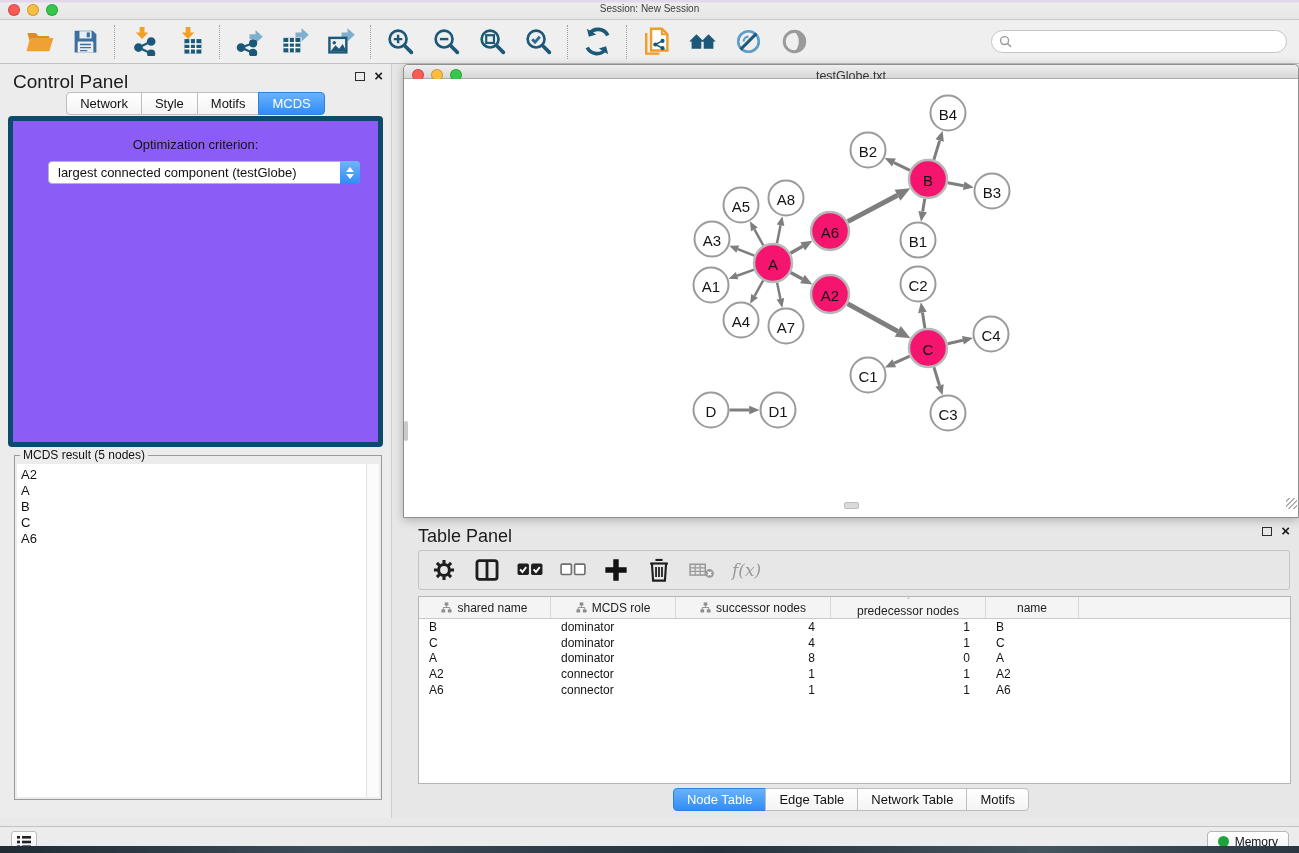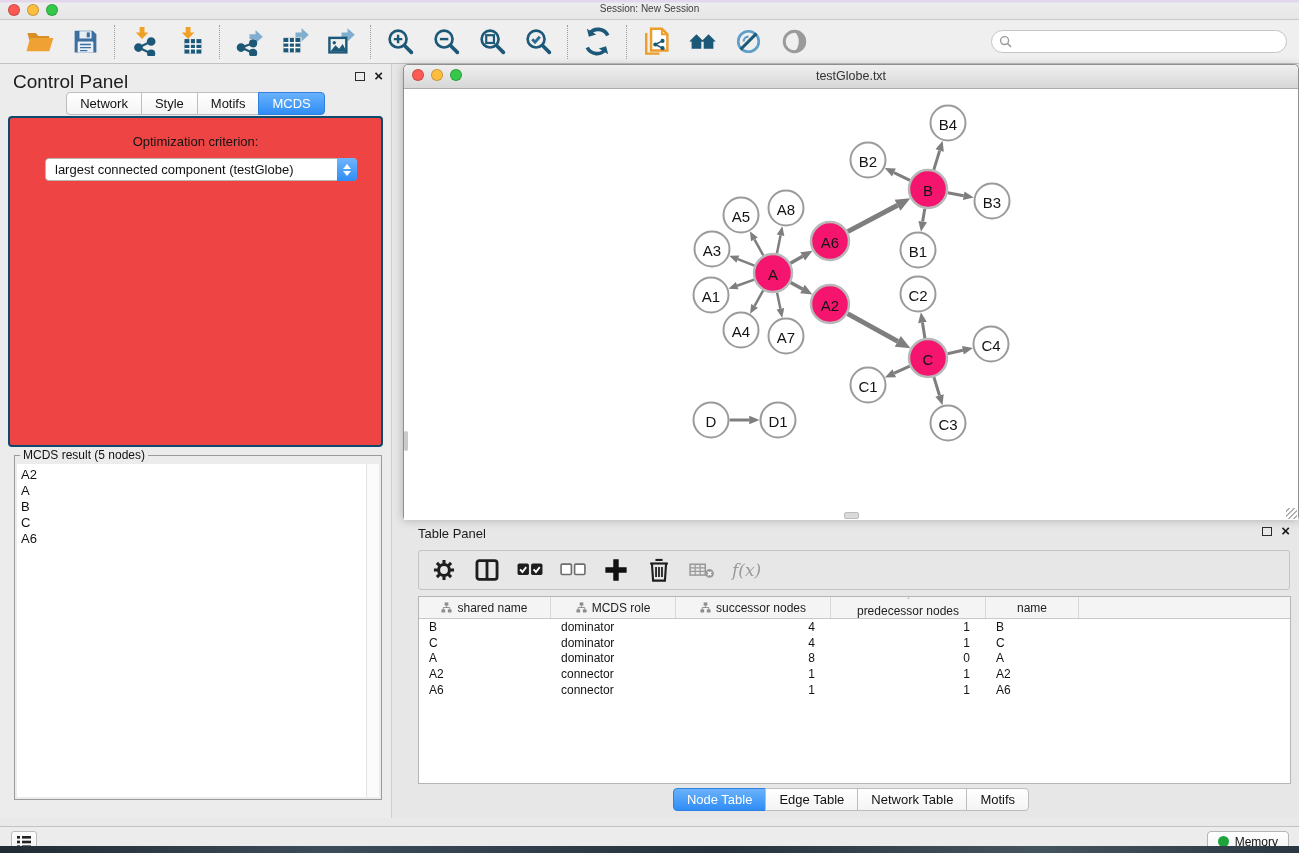--- a/index.html
+++ b/index.html
@@ -40,21 +40,21 @@
   .panel-icons { position:absolute; right:8px; top:7px; display:flex; gap:9px; align-items:center; }
   .float-ico { width:10px; height:9px; border:1.5px solid #2B2B2B; display:inline-block; cursor:pointer; }
   .close-ico { font-size:15px; font-weight:bold; color:#1B1B1B; line-height:10px; cursor:pointer; }
   .tabrow { display:flex; justify-content:center; position:relative; z-index:2; }
   .tab { border:1px solid #BDBDBD; background:linear-gradient(#FFF,#F4F4F4); padding:3px 13px;
     font-size:13px; color:#111; cursor:pointer; margin-left:-1px; }
   .tab:first-child { border-radius:4px 0 0 4px; margin-left:0; }
   .tab:last-child { border-radius:0 4px 4px 0; }
   .tab.active { background:linear-gradient(#6AB2FB,#2F8DF5); color:#fff; border-color:#2F80E0; }
   .cp-box { position:absolute; left:8px; right:8px; top:52px; height:331px;
-    background:#ef4444; border:2px solid #0c4a6e; border-radius:4px; }
+    background:#8b5cf6; border:5px solid #0c4a6e; border-radius:4px; }
   .opt-label { text-align:center; margin-top:16px; font-size:13px; color:#141414; }
   .criterion { position:absolute; left:35px; top:40px; width:312px; height:23px;
     background:#fff; border:1px solid #B6B6B6; border-radius:4px; display:flex; align-items:center; cursor:pointer; }
   .criterion .val { flex:1; padding-left:9px; font-size:13px; color:#111; white-space:nowrap; }
   .stepper { width:20px; height:23px; margin:-1px -1px -1px 0; border-radius:0 4px 4px 0;
     background:linear-gradient(#6FB5FC,#2F8DF5); display:flex; flex-direction:column;
     align-items:center; justify-content:center; gap:2px; }
   .stepper .up { width:0;height:0;border-left:4px solid transparent;border-right:4px solid transparent;border-bottom:5px solid #fff; }
   .stepper .down { width:0;height:0;border-left:4px solid transparent;border-right:4px solid transparent;border-top:5px solid #fff; }
   .cp-buttons { position:absolute; top:74px; width:100%; display:flex; justify-content:center; gap:14px; }
@@ -67,33 +67,33 @@
     font-size:12px; color:#111; }
   .result-inner { position:absolute; inset:8px 2px 2px 2px; background:#fff; display:flex; }
   .result-list { flex:1; padding:3px 0 0 4px; }
   .result-item { font-size:13px; color:#111; line-height:16px; cursor:default; }
   .result-scroll { width:13px; background:#FBFBFB; border-left:1px solid #E2E2E2; }
 
   
   .net-window { position:absolute; left:403px; top:0; width:896px; height:454px;
     background:#fff; border:1px solid #8F8F8F; border-radius:5px 5px 0 0;
     box-shadow:0 2px 10px rgba(0,0,0,.25); }
-  .net-titlebar { height:24px; background:linear-gradient(#EFEFEF,#D7D7D7);
+  .net-titlebar { height:14px; background:linear-gradient(#EFEFEF,#D7D7D7);
     border-bottom:1px solid #ABABAB; border-radius:5px 5px 0 0; position:relative; }
   .net-titlebar .title { position:absolute; width:100%; text-align:center; top:4px; font-size:12.5px; color:#333; }
   .net-canvas { position:relative; width:100%; height:431px; background:#fff; overflow:hidden; }
   .net-vscroll-nub { position:absolute; left:0; top:342px; width:4px; height:20px; background:#C9C9C9; border-radius:2px; }
   .net-hscroll-nub { position:absolute; left:440px; bottom:1px; width:15px; height:7px; background:#DADADA; border:1px solid #BDBDBD; border-radius:2px; }
   .net-resize { position:absolute; right:1px; bottom:1px; width:11px; height:11px;
     background:repeating-linear-gradient(135deg,transparent 0 2px,#AFAFAF 2px 3.5px); }
 
   
   .table-panel { position:absolute; left:403px; top:456px; width:896px; height:298px; }
   .tp-head { position:relative; height:26px; }
-  .tp-head .panel-title { position:absolute; left:15px; top:6px; font-size:13px; color:#1C1C1C; }
+  .tp-head .panel-title { position:absolute; left:15px; top:6px; font-size:18px; color:#1C1C1C; }
   .tp-toolbar { position:absolute; left:15px; right:9px; top:30px; height:40px;
     background:#E7E7E7; border:1px solid #C4C4C4; border-radius:3px;
     display:flex; align-items:center; gap:17px; padding:0 12px; }
   .tp-btn { width:26px; height:26px; display:flex; align-items:center; justify-content:center; cursor:pointer; }
   .fx-label { font-family:"DejaVu Serif","Liberation Serif",serif; font-style:italic;
     font-size:17px; color:#9A9A9A; cursor:default; }
   .data-table { position:absolute; left:15px; right:8px; top:76px; height:188px;
     background:#fff; border:1px solid #B5B5B5; overflow:hidden; }
   .thead { display:flex; height:22px; background:#F4F4F4; border-bottom:1px solid #C9C9C9; }
   .th { display:flex; align-items:center; justify-content:center; gap:5px;

